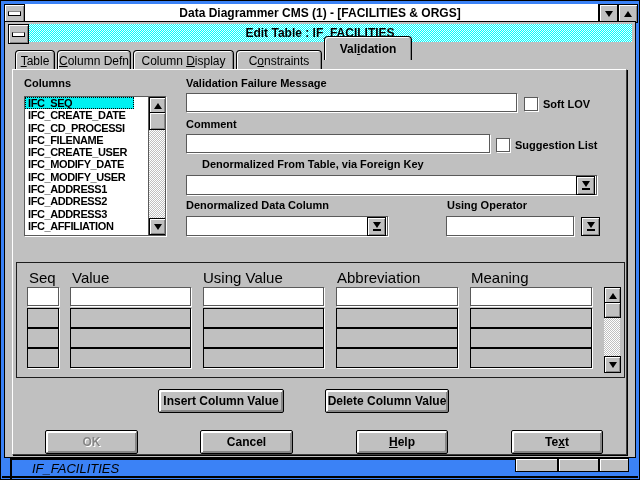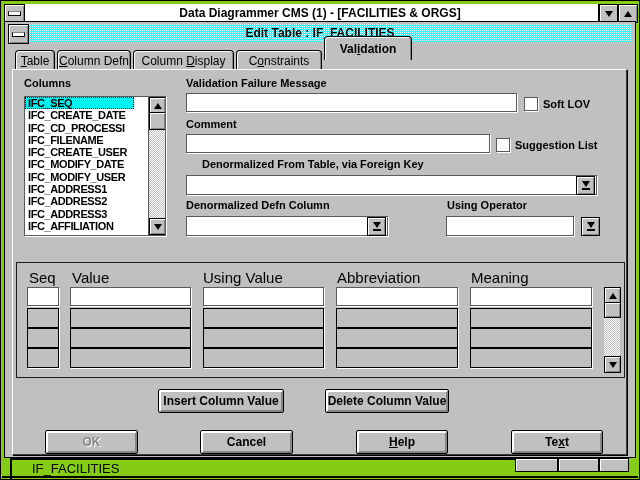--- a/index.html
+++ b/index.html
@@ -1,16 +1,16 @@
 <!DOCTYPE html>
 <html><head>
 <meta charset="utf-8">
 <style>
   html,body{margin:0;padding:0;background:#555;}
-  #screen{position:relative;width:640px;height:480px;background:#84cc16;
+  #screen{position:relative;width:640px;height:480px;background:#3b82f6;
           font-family:"Liberation Sans",sans-serif;font-size:11px;color:#000;
           overflow:hidden;box-shadow:inset 0 0 0 1px #000;}
   .abs{position:absolute;}
   .b{font-weight:bold;}
   .u{text-decoration:underline;}
   .ctr{display:flex;align-items:center;justify-content:center;}
 
   
   .btn31{background:#c0c0c0;border:1px solid #000;border-radius:2px;
          box-shadow:inset 1px 1px 0 #fff,inset -1px -1px 0 #868686,
@@ -153,21 +153,21 @@
 
   <div class="abs b" style="left:186px;top:158px;z-index:3;padding-left:16px;">Denormalized From Table, via Foreign Key</div>
   <div class="abs field" style="left:186px;top:175px;width:409px;height:18px;z-index:3;">
     <input style="width: calc(100% - 20px);" value="">
     <div class="raised dd-btn abs" style="right:1px;top:0px;width:17px;height:17px;">
       <span class="tri-dn"></span>
       <span class="dd-bar"></span>
     </div>
   </div>
 
-  <div class="abs b" style="left:186px;top:199px;z-index:3;">Denormalized Defn Column</div>
+  <div class="abs b" style="left:186px;top:199px;z-index:3;">Denormalized Data Column</div>
   <div class="abs field" style="left:186px;top:216px;width:200px;height:18px;z-index:3;">
     <input style="width: calc(100% - 20px);" value="">
     <div class="raised dd-btn abs" style="right:1px;top:0px;width:17px;height:17px;">
       <span class="tri-dn"></span>
       <span class="dd-bar"></span>
     </div>
   </div>
 
   <div class="abs b" style="left:447px;top:199px;z-index:3;">Using Operator</div>
   <div class="abs field" style="left:446px;top:216px;width:126px;height:18px;z-index:3;">
@@ -239,21 +239,21 @@
     <span><span></span><span class="u">H</span><span>elp</span></span>
     </div>
   <div class="abs btn31 ctr" style="left:200px;top:430px;width:91px;height:22px;z-index:3;">
     <span>Cancel</span>
     </div>
   <div class="abs btn31 ctr" style="left:511px;top:430px;width:90px;height:22px;z-index:3;">
     <span><span>Te</span><span class="u">x</span><span>t</span></span>
     </div>
 
   <div class="abs entity-box" style="left:10px;top:458px;width:617px;height:22px;">
-    <div class="status-text" style="margin:1px 16px 0 20px;">IF_FACILITIES</div>
+    <div class="status-text" style="margin:1px 16px 0 20px;font-style:italic;">IF_FACILITIES</div>
   </div>
   <div class="abs status-cell" style="left:515px;top:458px;width:41px;height:12px;"></div>
   <div class="abs status-cell" style="left:558px;top:458px;width:39px;height:12px;"></div>
   <div class="abs status-cell" style="left:599px;top:458px;width:28px;height:12px;"></div>
 
   <div class="abs" style="left:2px;top:476px;width:636px;height:2px;background:#000;"></div>
 
 </div>
 
 </body></html>

